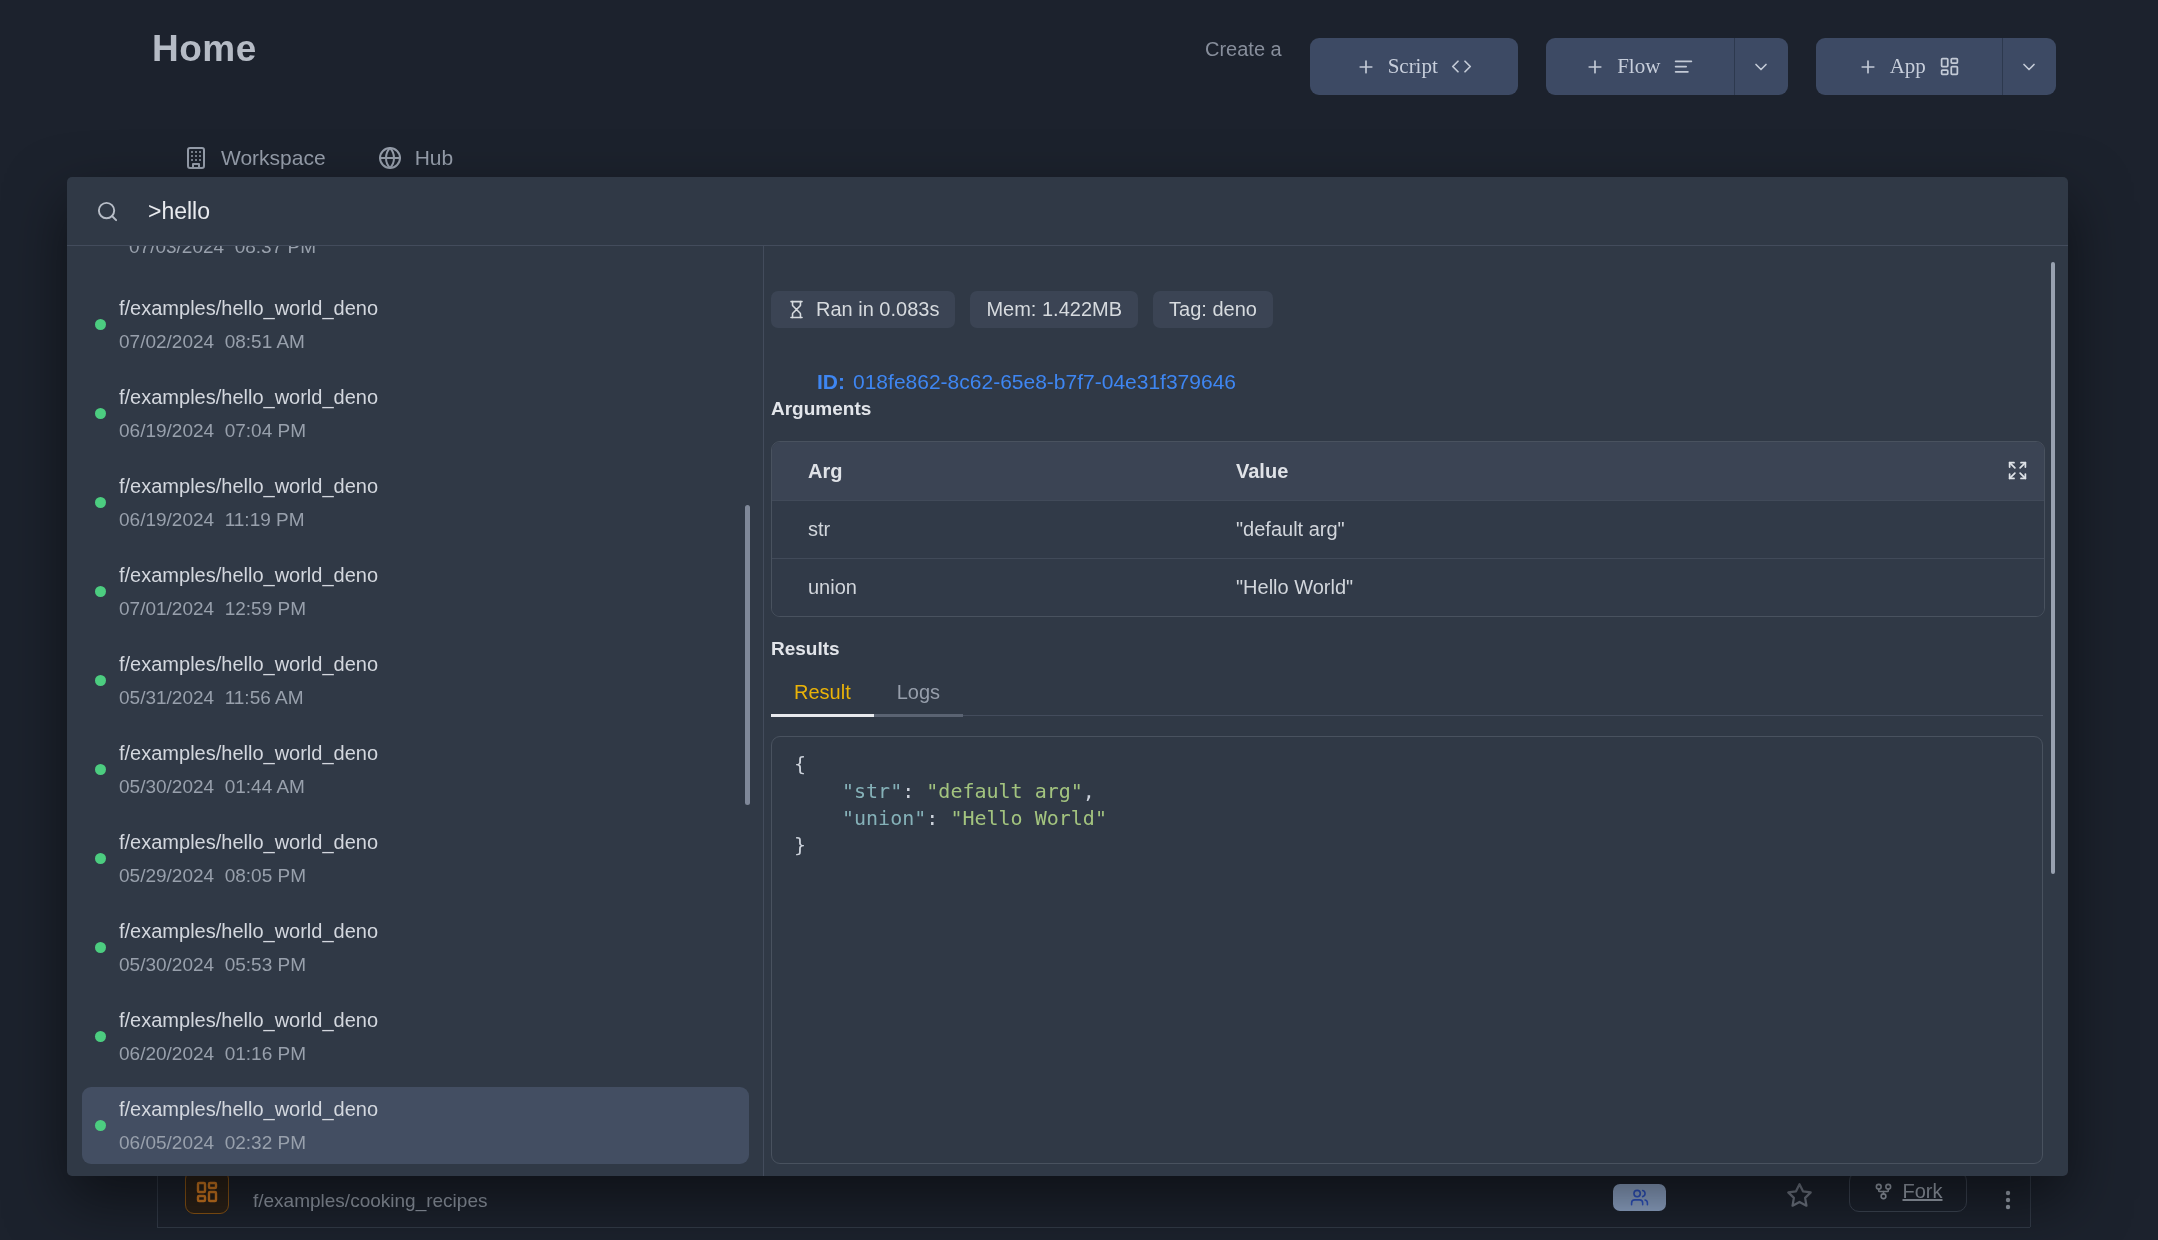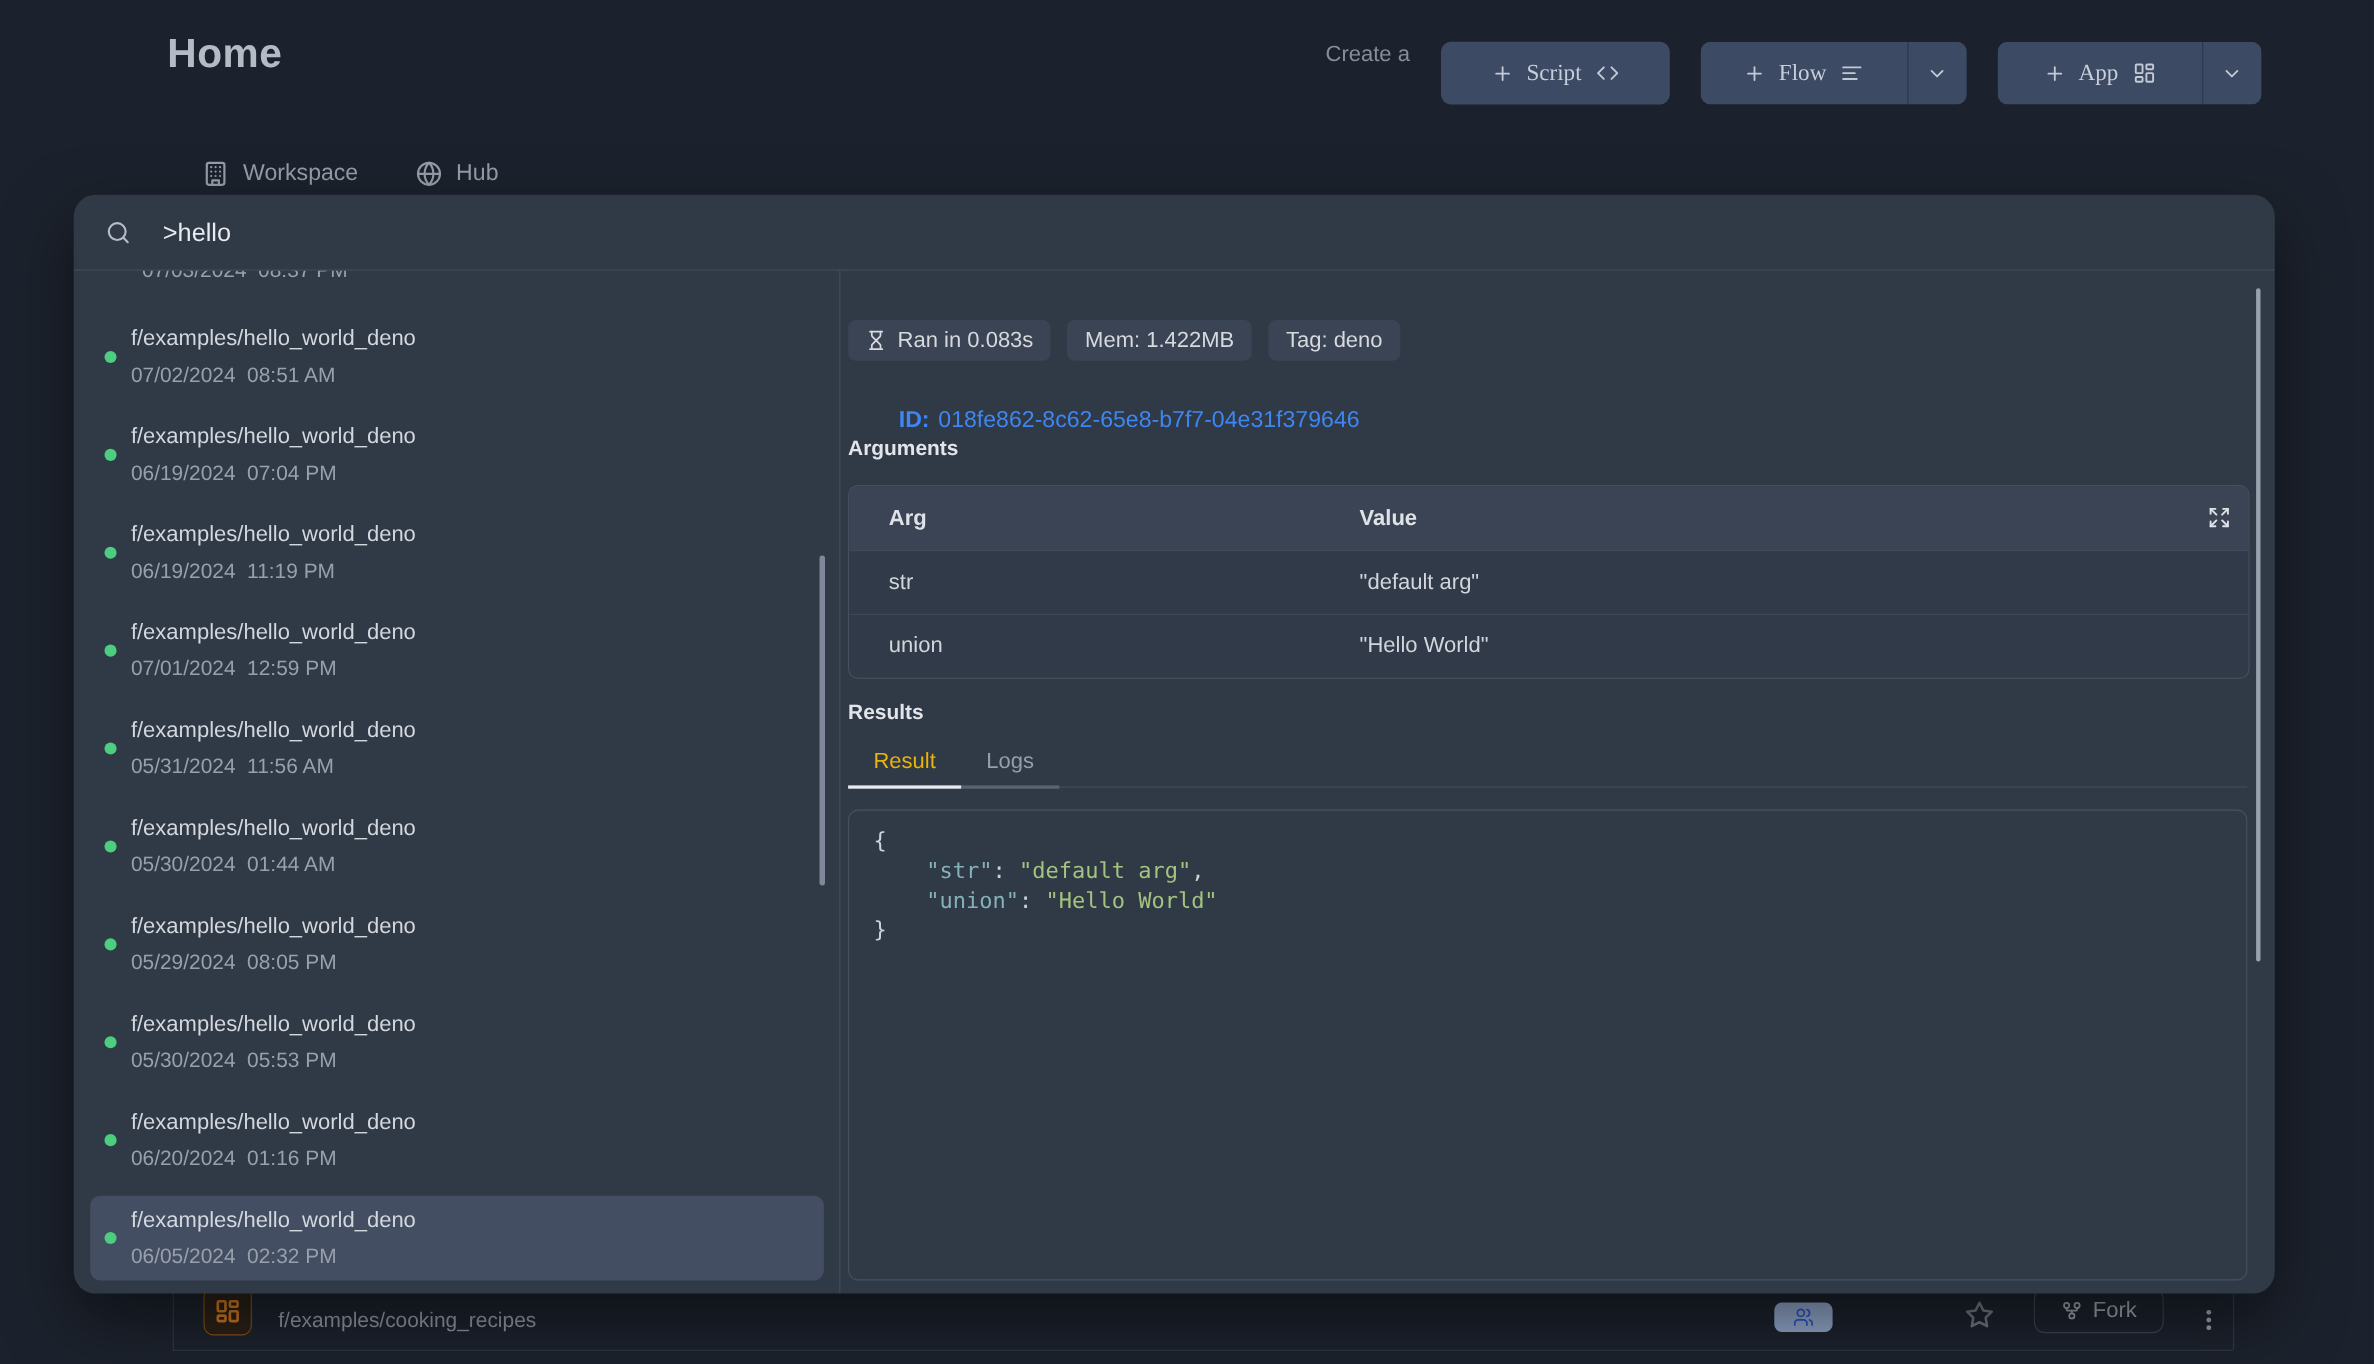--- a/index.html
+++ b/index.html
@@ -54,28 +54,28 @@
   }
   .bg-path{position:absolute;left:253px;top:1190px;font-size:19px;color:#8f97a3}
   .users-pill{
     position:absolute;left:1613px;top:1184px;width:53px;height:27px;border-radius:7px;
     background:#8fa5c7;color:#2f54c4;display:flex;align-items:center;justify-content:center;cursor:pointer;
   }
   .star-btn{position:absolute;left:1786px;top:1182px;color:#6f7683;cursor:pointer}
   .fork-btn{
     position:absolute;left:1849px;top:1171px;width:118px;height:41px;border-radius:10px;
     border:1px solid #3c4452;display:flex;align-items:center;justify-content:center;gap:10px;
-    color:#9ba3af;font-size:20px;background:transparent;cursor:pointer;
+    color:#9ba3af;font-size:20px;background:transparent;cursor:pointer;text-decoration:underline;
   }
   .kebab-btn{position:absolute;left:1996px;top:1188px;color:#9ba3af;cursor:pointer}
 
   
   .modal{
     position:absolute;left:67px;top:177px;width:2001px;height:999px;
-    background:#303946;border-radius:20px;overflow:hidden;z-index:5;
+    background:#303946;border-radius:5px;overflow:hidden;z-index:5;
     box-shadow:0 24px 60px rgba(0,0,0,.5);
   }
   .search-row{
     position:absolute;left:0;top:0;right:0;height:68px;
     border-bottom:1px solid #434c5c;display:flex;align-items:center;
   }
   .search-row .mag{margin-left:29px;color:#b7bdc7}
   .search-input{
     margin-left:27px;flex:1;background:transparent;border:none;outline:none;
     font-family:"Liberation Sans",sans-serif;font-size:23px;color:#e9ebef;

